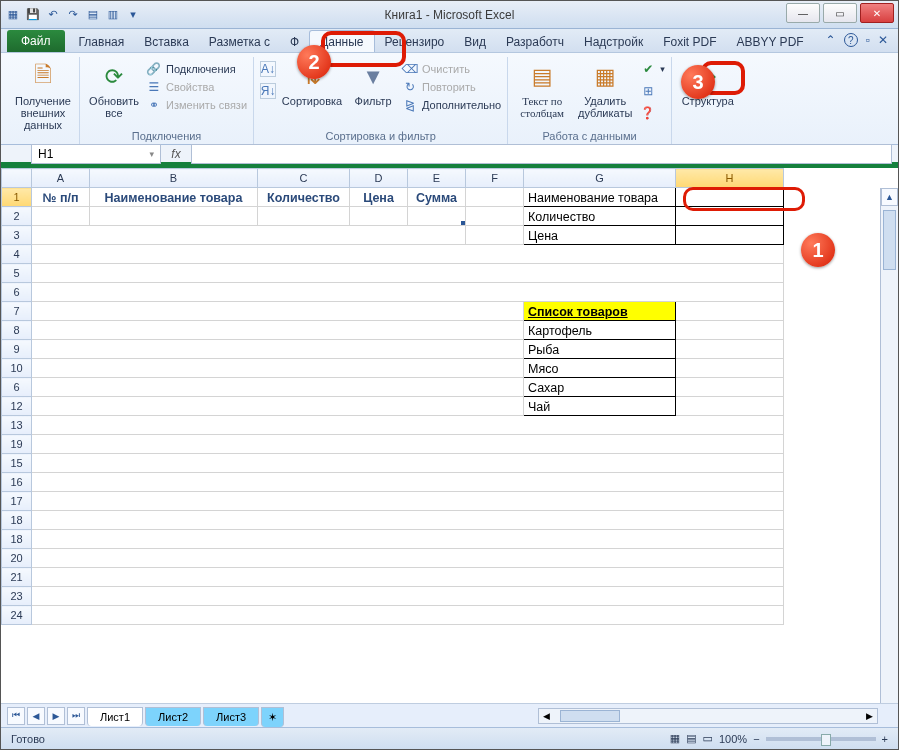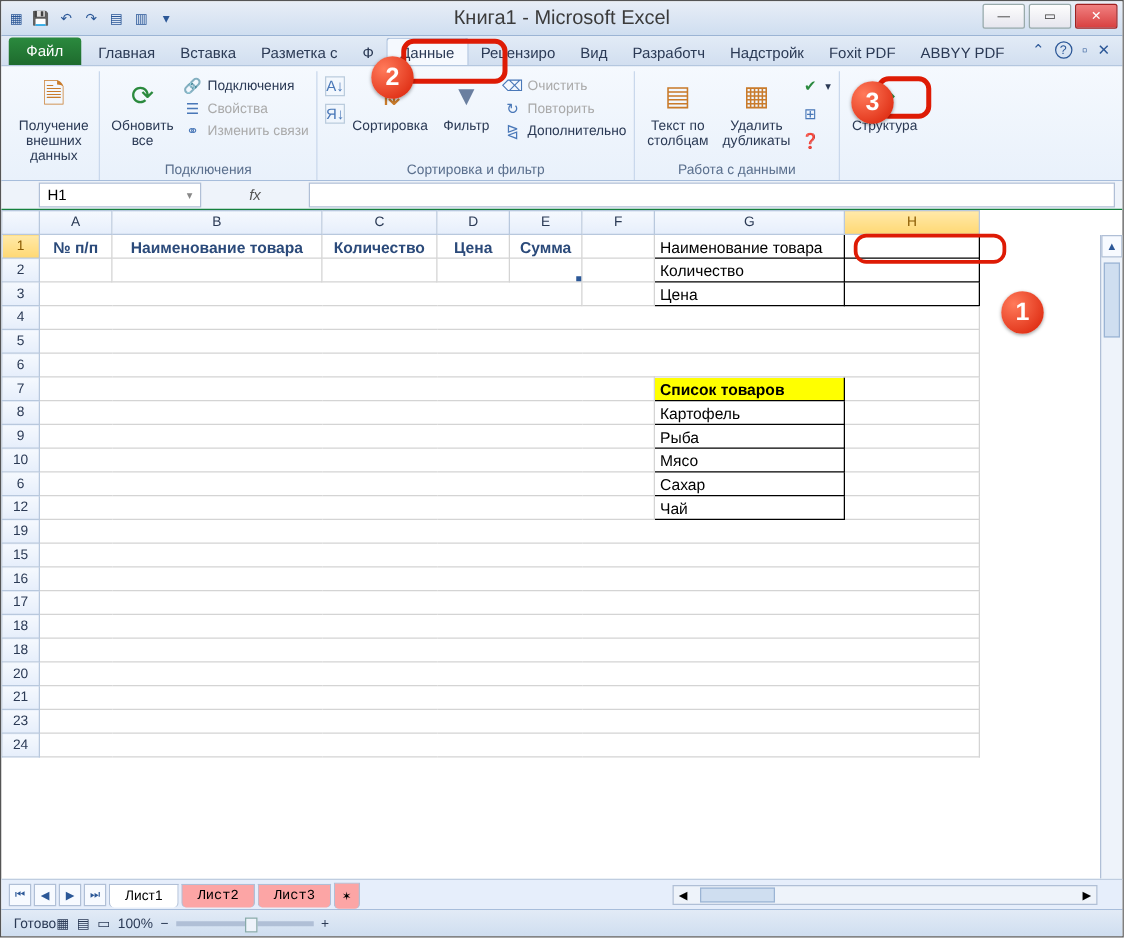--- a/index.html
+++ b/index.html
@@ -21,21 +21,21 @@
     border-bottom: 1px solid #9bb4d4;
     display: flex;
     align-items: center;
     padding: 0 4px;
     position: relative;
   }
   .qat { display: flex; align-items: center; gap: 4px; }
   .qat .ic { width: 16px; height: 16px; display:flex; align-items:center; justify-content:center; font-size:11px; color:#2b5797;}
   .title-text {
     position:absolute; left:0; right:0; text-align:center;
-    font-size: 16px; color:#3b3b3b;
+    font-size: 12px; color:#3b3b3b;
   }
   .winbtns { position:absolute; right:4px; top:2px; display:flex; gap:3px;}
   .winbtn { width:34px; height:20px; border:1px solid #9aa; background:linear-gradient(#fdfdfd,#e6e6ee); display:flex; align-items:center; justify-content:center; font-size:10px; color:#333; border-radius:2px;}
   .winbtn.close { background:linear-gradient(#f08080,#d84040); color:#fff; border-color:#a02020;}
   
   .tabs {
     height: 24px;
     background: linear-gradient(#e2ebf6,#d2dff0);
     display: flex;
     align-items: flex-end;
@@ -101,23 +101,22 @@
     font-size:22px; color:#c97b2b;
   }
   .smallcol { display:flex; flex-direction:column; gap:2px; padding-top:2px;}
   .smallrow { display:flex; align-items:center; gap:4px; font-size:11px;}
   .smallrow .sicon { width:16px; height:16px; display:flex; align-items:center; justify-content:center; font-size:12px; color:#4a78b8;}
   
   .fbar {
     height: 23px;
     display:flex;
     align-items:center;
-    border-bottom:1px solid #15803d;
+    border-bottom:6px solid #15803d;
     background:#eef3fa;
-    gap:28px;
   }
   .namebox {
     width: 130px; height:20px; margin-left:30px;
     border:1px solid #b0bfd6; background:#fff;
     display:flex; align-items:center; padding:0 6px;
     justify-content:space-between; font-size:12px;
   }
   .fxicon { width:30px; text-align:center; font-style:italic; color:#555; font-size:12px;}
   .formula-input { flex:1; height:20px; border:1px solid #b0bfd6; background:#fff; margin-right:6px;}
   
@@ -129,37 +128,37 @@
     font-weight:normal; color:#2b3a55; font-size:11px;
     border-color:#b8c8dd;
   }
   .corner { width:30px; background:linear-gradient(#f5f9fe,#e6eefb); border:1px solid #b8c8dd;}
   .rowhead { width:30px; text-align:center; background:linear-gradient(#f5f9fe,#e6eefb); border-color:#b8c8dd !important;}
   .colhead { text-align:center;}
   .colhead.sel, .rowhead.sel { background: linear-gradient(#ffe9a8,#ffd873); color:#8a5a00;}
   td .cell { padding: 1px 4px; height:17px; line-height:17px; white-space:nowrap; overflow:hidden;}
   .hdr { font-weight:bold; color:#2b4a7a; text-align:center;}
   .bordered { border:1px solid #000 !important;}
-  .yellow { background:#ffff00; font-weight:bold;}
+  .yellow { background:#ffff00; font-weight:bold;text-decoration:underline;}
   
   .sheettabs {
     height:24px; background:#e6eefb; border-top:1px solid #bfcde0;
     display:flex; align-items:center; font-size:11px; padding-left:6px;
     gap:2px; position:relative;
   }
   .navbtn { width:18px; height:18px; border:1px solid #b0bfd6; background:#f7faff; display:flex; align-items:center; justify-content:center; font-size:9px; color:#2b5797;}
   .sheettab { padding:3px 12px; background:#fff; border:1px solid #b0bfd6; border-bottom:none; border-radius:0 0 4px 4px; margin-top:2px;}
-  .sheettab.inactive { background:#fca5a5;font-family:Liberation Mono, monospace;}
+  .sheettab.inactive { background:#7dd3fc;}
   .hscroll { position:absolute; right:20px; top:4px; width:340px; height:16px; background:#eef3fa; border:1px solid #b0bfd6; display:flex; align-items:center;}
   .hscroll .thumb { width:60px; height:12px; background:#cfdef0; border:1px solid #9bb4d4; margin-left:6px;}
   
   .status {
     height:22px; background:linear-gradient(#e2ebf6,#cfdef0);
     border-top:1px solid #a7bddb;
-    display:flex; align-items:center; justify-content:flex-start;
+    display:flex; align-items:center; justify-content:space-between;
     padding:0 10px; font-size:11px; color:#2b3a55;
   }
   .zoom { display:flex; align-items:center; gap:6px;}
   .zslider { width:110px; height:4px; background:#b0bfd6; position:relative;}
   .zslider::after { content:""; position:absolute; left:50%; top:-3px; width:8px; height:10px; background:#eef3fa; border:1px solid #8aa;}
   
   .vscroll { position:absolute; right:0; top:20px; bottom:0; width:18px; background:#eef3fa; border-left:1px solid #b0bfd6;}
   .vscroll .arrow { height:18px; display:flex; align-items:center; justify-content:center; font-size:9px; color:#2b5797; border:1px solid #b0bfd6; background:#f7faff;}
   .vscroll .thumb { height:60px; background:#cfdef0; border:1px solid #9bb4d4; margin:4px 2px;}
   
@@ -285,21 +284,21 @@
           </div>
       </div>
     </div>
     <div class="label">Сортировка и фильтр</div>
   </div>
 
   <div class="group">
     <div class="items">
       <div class="bigbtn" style="width:56px;">
         <div class="gicon">▤</div>
-        <div style="line-height:12px;">Текст по столбцам</div>
+        <div style="line-height:12px;font-family:Liberation Serif, serif;">Текст по столбцам</div>
       </div>
       <div class="bigbtn" style="width:62px;">
         <div class="gicon">▦</div>
         <div style="line-height:12px;">Удалить дубликаты</div>
       </div>
       <div class="smallcol" style="gap:6px;">
         <div class="smallrow">
             <span class="sicon" style="color:#2b8a3e;">✔</span>
             <span style="font-size:9px;">▾</span>
           </div>
@@ -488,20 +487,24 @@
     <tr>
           <th class="rowhead">12</th>
           <td colspan="6"></td>
           <td class="bordered">
             <div class="cell">Чай</div>
           </td>
           <td></td>
         </tr>
 
     <tr>
+          <th class="rowhead">13</th>
+          <td colspan="8"></td>
+        </tr>
+    <tr>
           <th class="rowhead">19</th>
           <td colspan="8"></td>
         </tr>
     <tr>
           <th class="rowhead">15</th>
           <td colspan="8"></td>
         </tr>
     <tr>
           <th class="rowhead">16</th>
           <td colspan="8"></td>

